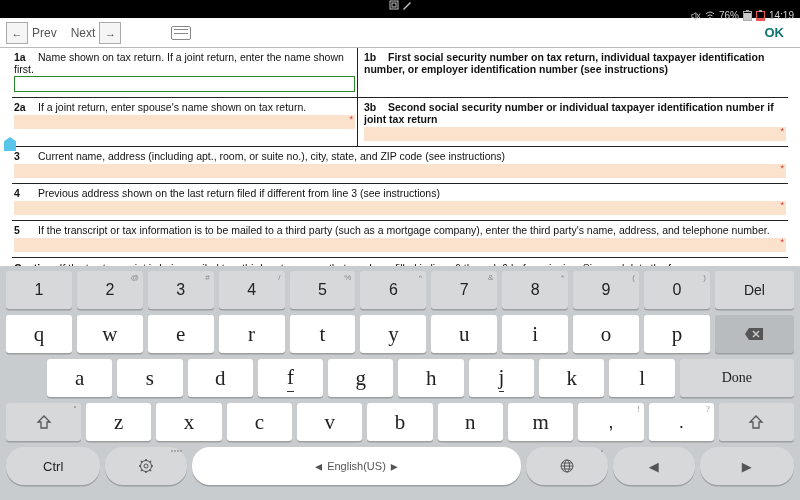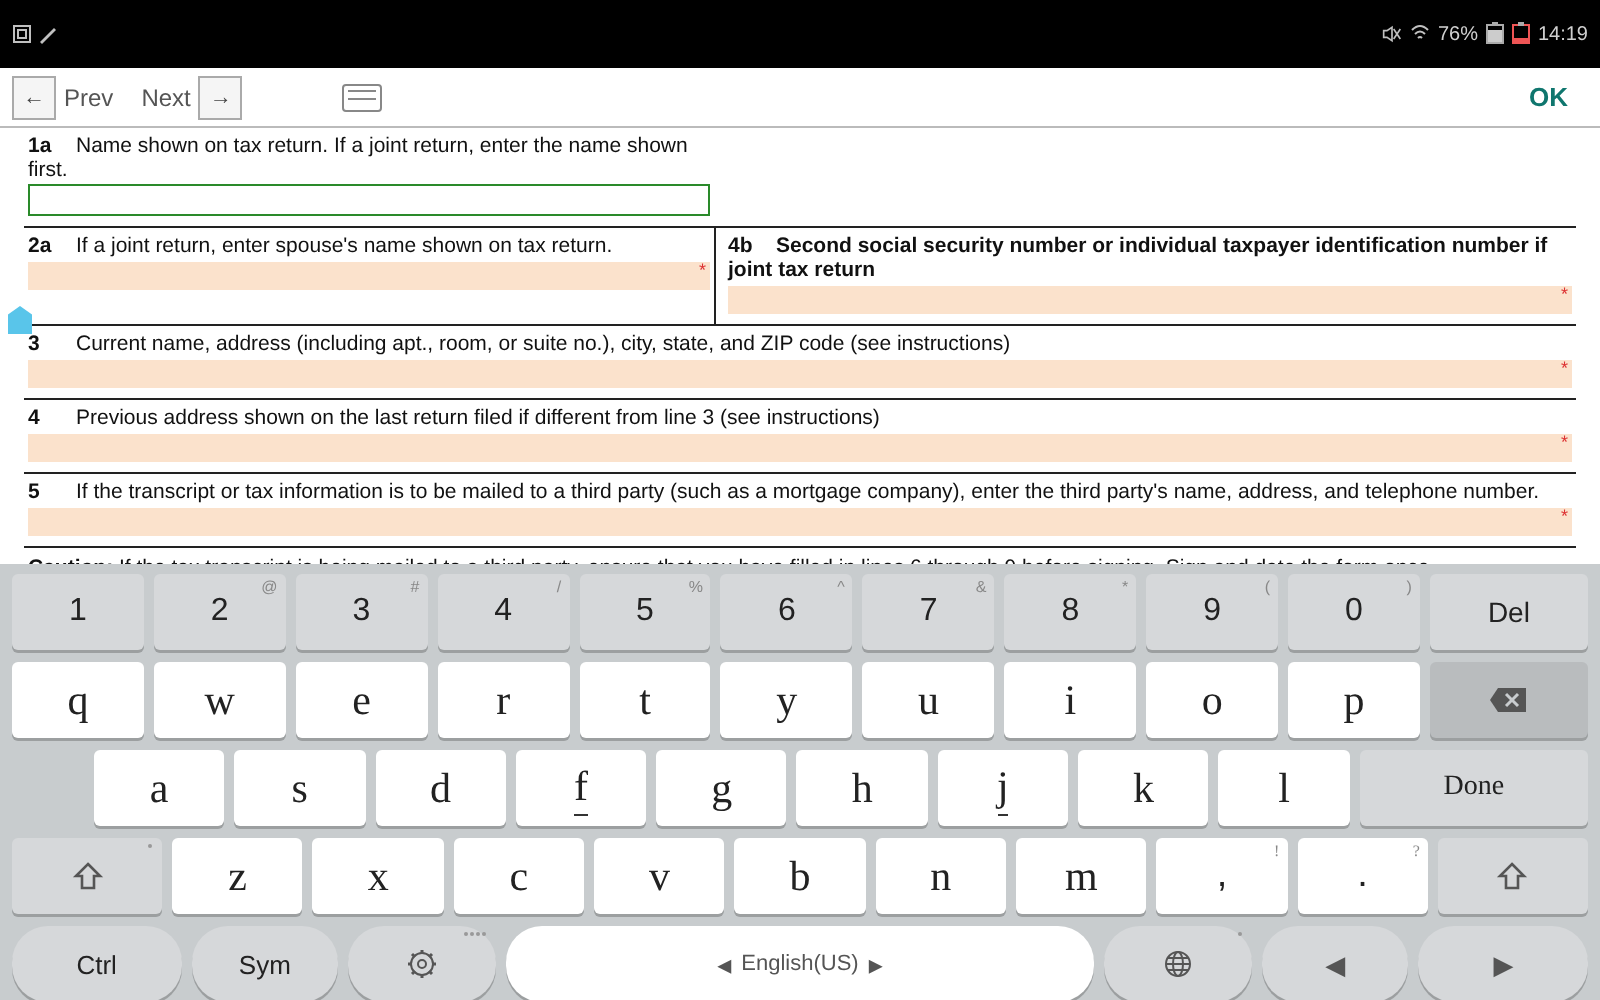--- a/index.html
+++ b/index.html
@@ -1,17 +1,17 @@
 <!DOCTYPE html>
 <html><head>
 <meta charset="utf-8">
 <style>
   * { margin:0; padding:0; box-sizing:border-box; }
   html,body { width:800px; height:500px; font-family:Arial,Helvetica,sans-serif; background:#c8ccce; overflow:hidden; }
-  .statusbar { height:34px; background:#000; color:#d0d0d0; display:flex; align-items:center; padding:0 6px; font-size:10px; }
+  .statusbar { height:18px; background:#000; color:#d0d0d0; display:flex; align-items:center; padding:0 6px; font-size:10px;flex-direction:column; }
   .sb-left { flex:0 0 auto; display:flex; gap:3px; }
   .sb-right { margin-left:auto; display:flex; align-items:center; gap:4px; }
   .sb-ico { width:10px; height:10px; display:inline-block; }
   .sb-batt { width:9px; height:10px; border:1px solid #aaa; position:relative; }
   .sb-batt:before { content:''; position:absolute; top:-2px; left:2px; width:3px; height:2px; background:#aaa; }
   .sb-batt-fill { position:absolute; bottom:0; left:0; right:0; height:76%; background:#ccc; }
   .sb-batt-r { border-color:#e55; }
   .sb-batt-r .sb-batt-fill { background:#e55; height:25%; }
   .toolbar { height:30px; background:#fff; border-bottom:1px solid #bbb; display:flex; align-items:center; padding:0 6px; gap:14px; }
   .tbtn { height:22px; min-width:22px; border:1px solid #aaa; background:#f5f5f5; display:flex; align-items:center; justify-content:center; font-size:11px; color:#444; cursor:pointer; }
@@ -97,30 +97,33 @@
   <span class="ok">OK</span>
 </div>
 
 <div class="form">
   <div class="pointer"></div>
   <div class="r">
     <div class="c1">
       <span class="nm">1a</span><span>Name shown on tax return. If a joint return, enter the name shown first.</span>
       <input class="inp" style="">
     </div>
+    <div class="c2">
+      <b><span class="nm">1b</span><span>First social security number on tax return, individual taxpayer identification number, or employer identification number (see instructions)</span></b>
+    </div>
   </div>
   <div class="r">
     <div class="c1">
       <span class="nm">2a</span><span>If a joint return, enter spouse's name shown on tax return.</span>
       <div class="fill">
           <span class="ast">*</span>
         </div>
     </div>
     <div class="c2">
-      <b><span class="nm">4b</span><span>Second social security number or individual taxpayer identification number if joint tax return</span></b>
+      <b><span class="nm">3b</span><span>Second social security number or individual taxpayer identification number if joint tax return</span></b>
       <div class="fill">
           <span class="ast">*</span>
         </div>
     </div>
   </div>
   <div class="r full">
       <div class="c1">
     <span class="nm">3</span><span>Current name, address (including apt., room, or suite no.), city, state, and ZIP code (see instructions)</span>
     <div class="fill">
           <span class="ast">*</span>
@@ -303,23 +306,20 @@
       </div>
     <div class="key gray" style="flex:1.15">
         <svg class="shift-ico" viewBox="0 0 16 14">
           <path d="M8 1 L14 7 L11 7 L11 13 L5 13 L5 7 L2 7 Z" fill="none" stroke="#555" stroke-width="1.3"></path>
         </svg>
       </div>
   </div>
   <div class="krow row-bottom">
     <div class="key gray" style="flex:1.15">
         <span>Ctrl</span>
-      </div>
-    <div class="key gray">
-        <span>Sym</span>
       </div>
     <div class="key gray">
         <svg width="16" height="16" viewBox="0 0 16 16">
           <circle cx="8" cy="8" r="5.5" fill="none" stroke="#555" stroke-width="1"></circle>
           <circle cx="8" cy="8" r="2" fill="none" stroke="#555" stroke-width="1"></circle>
           <g stroke="#555" stroke-width="1.5">
             <line x1="8" y1="1" x2="8" y2="3"></line>
             <line x1="8" y1="13" x2="8" y2="15"></line>
             <line x1="1" y1="8" x2="3" y2="8"></line>
             <line x1="13" y1="8" x2="15" y2="8"></line>

